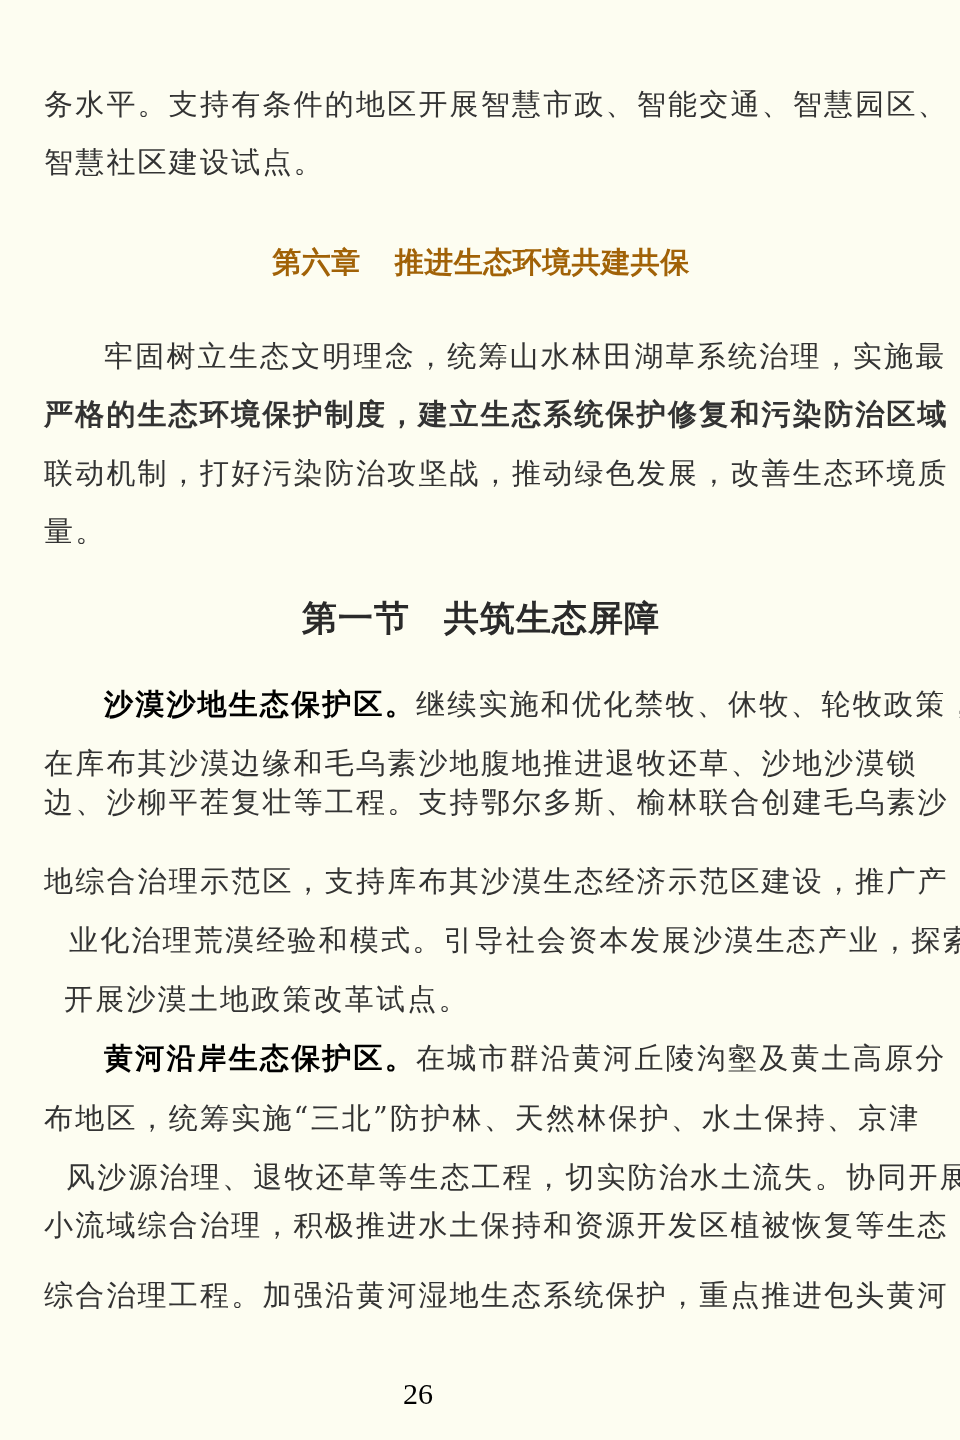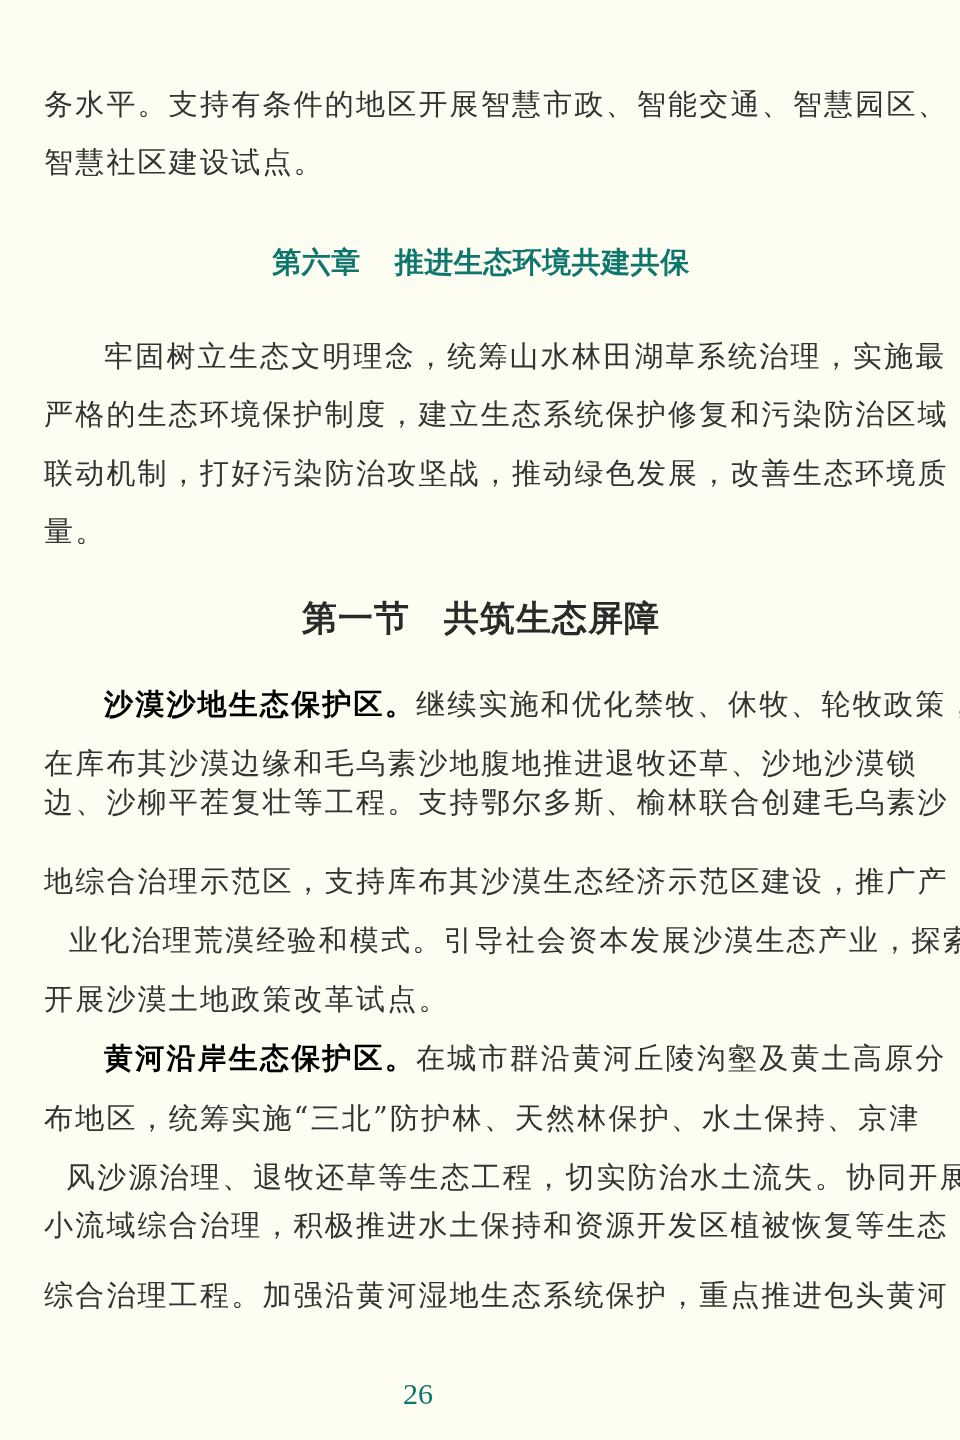--- a/index.html
+++ b/index.html
@@ -31,21 +31,21 @@
     .indent { padding-left: 60px; }
     .heading-chapter {
       position: absolute;
       left: 0;
       width: 874px;
       text-align: center;
       font-family: "DejaVu Sans", "Liberation Sans", sans-serif;
       font-weight: bold;
       font-size: 29px;
       line-height: 36px;
-      color: #0f766e;
+      color: #a16207;
       letter-spacing: 0.5px;
     }
     .heading-section {
       position: absolute;
       left: 0;
       width: 874px;
       text-align: center;
       font-size: 35px;
       line-height: 36px;
       color: #2a2a2a;
@@ -56,52 +56,52 @@
     .lead { font-weight: bold; color: #000000; }
     .page-number {
       position: absolute;
       left: 0;
       width: 836px;
       top: 1376px;
       text-align: center;
       font-family: "Liberation Serif", "DejaVu Serif", serif;
       font-size: 30px;
       line-height: 36px;
-      color: #0f766e;
+      color: #000000;
     }
   </style>
 </head>
 <body>
 
 <div class="page">
 
   <div class="line" style="top:86px;">务水平。支持有条件的地区开展智慧市政、智能交通、智慧园区、</div>
   <div class="line" style="top:144px;">智慧社区建设试点。</div>
 
   <div class="heading-chapter" style="top:244px;">
     <span>第六章</span><span class="gap"></span><span>推进生态环境共建共保</span>
   </div>
 
   <div class="line indent" style="top:338px;">牢固树立生态文明理念，统筹山水林田湖草系统治理，实施最</div>
-  <div class="line" style="top:396px;">严格的生态环境保护制度，建立生态系统保护修复和污染防治区域</div>
+  <div class="line" style="top:396px;font-weight:bold;">严格的生态环境保护制度，建立生态系统保护修复和污染防治区域</div>
   <div class="line" style="top:455px;">联动机制，打好污染防治攻坚战，推动绿色发展，改善生态环境质</div>
   <div class="line" style="top:513px;">量。</div>
 
   <div class="heading-section" style="top:600px;">
     <span>第一节</span><span class="gap"></span><span>共筑生态屏障</span>
   </div>
 
   <div class="line indent" style="top:686px;">
     <span class="lead">沙漠沙地生态保护区。</span><span>继续实施和优化禁牧、休牧、轮牧政策，</span>
   </div>
   <div class="line" style="top:745px;">在库布其沙漠边缘和毛乌素沙地腹地推进退牧还草、沙地沙漠锁</div>
   <div class="line" style="top:784px;">边、沙柳平茬复壮等工程。支持鄂尔多斯、榆林联合创建毛乌素沙</div>
   <div class="line" style="top:863px;">地综合治理示范区，支持库布其沙漠生态经济示范区建设，推广产</div>
   <div class="line" style="top:922px;margin-left:25px;">业化治理荒漠经验和模式。引导社会资本发展沙漠生态产业，探索</div>
-  <div class="line" style="top:981px;">开展沙漠土地政策改革试点。</div>
+  <div class="line" style="top:981px;margin-left:20px;">开展沙漠土地政策改革试点。</div>
 
   <div class="line indent" style="top:1040px;">
     <span class="lead">黄河沿岸生态保护区。</span><span>在城市群沿黄河丘陵沟壑及黄土高原分</span>
   </div>
   <div class="line" style="top:1100px;">布地区，统筹实施“三北”防护林、天然林保护、水土保持、京津</div>
   <div class="line" style="top:1159px;margin-left:22px;">风沙源治理、退牧还草等生态工程，切实防治水土流失。协同开展</div>
   <div class="line" style="top:1207px;">小流域综合治理，积极推进水土保持和资源开发区植被恢复等生态</div>
   <div class="line" style="top:1277px;">综合治理工程。加强沿黄河湿地生态系统保护，重点推进包头黄河</div>
 </div>
 

